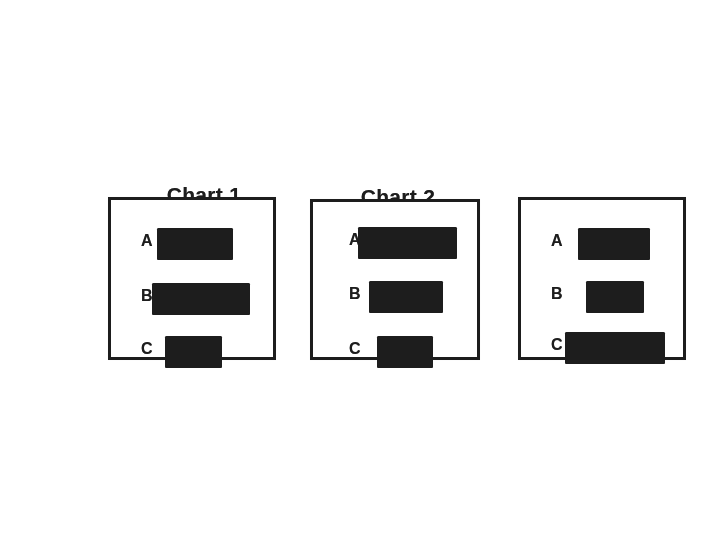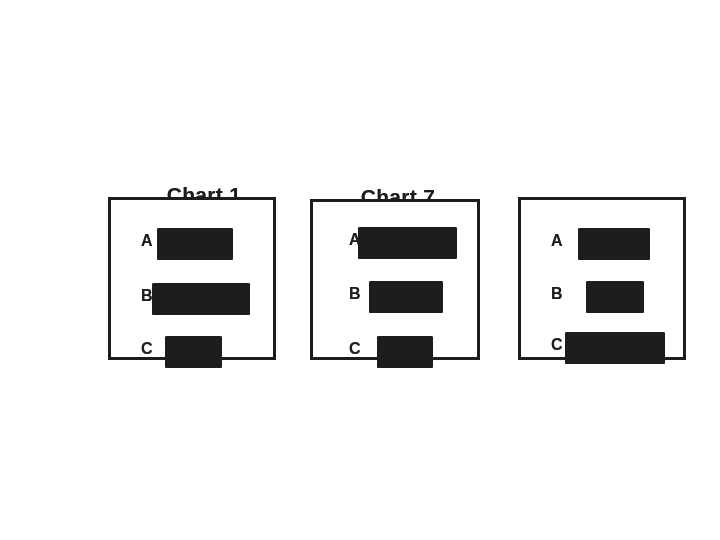--- a/index.html
+++ b/index.html
@@ -51,21 +51,21 @@
   <div class="chart-title" style="left: 76px; top: 135px; width: 168px; transform: translateX(12px);">Chart 1</div>
   <div class="chart-box" style="left: 76px; top: 165px; width: 168px; height: 163px;">
       <div class="row-label" style="left: 14px; top: 17px;">A</div>
       <div class="row-line" style="left: 46px; top: 28px; width: 76px; height: 3px;"></div>
       <div class="row-label" style="left: 14px; top: 72px;">B</div>
       <div class="row-line" style="left: 41px; top: 83px; width: 98px; height: 3px;"></div>
       <div class="row-label" style="left: 14px; top: 125px;">C</div>
       <div class="row-line" style="left: 54px; top: 136px; width: 57px; height: 3px;"></div>
     </div>
 
-  <div class="chart-title" style="left: 278px; top: 137px; width: 170px; transform: translateX(3px);">Chart 7</div>
+  <div class="chart-title" style="left: 278px; top: 137px; width: 170px; transform: translateX(3px);">Chart 2</div>
   <div class="chart-box" style="left: 278px; top: 167px; width: 170px; height: 161px;">
       <div class="row-label" style="left: 20px; top: 14px;">A</div>
       <div class="row-line" style="left: 45px; top: 25px; width: 99px; height: 3px;"></div>
       <div class="row-label" style="left: 20px; top: 68px;">B</div>
       <div class="row-line" style="left: 56px; top: 79px; width: 74px; height: 3px;"></div>
       <div class="row-label" style="left: 20px; top: 123px;">C</div>
       <div class="row-line" style="left: 64px; top: 134px; width: 56px; height: 3px;"></div>
     </div>
 
   <div class="chart-box" style="left: 486px; top: 165px; width: 168px; height: 163px;">

